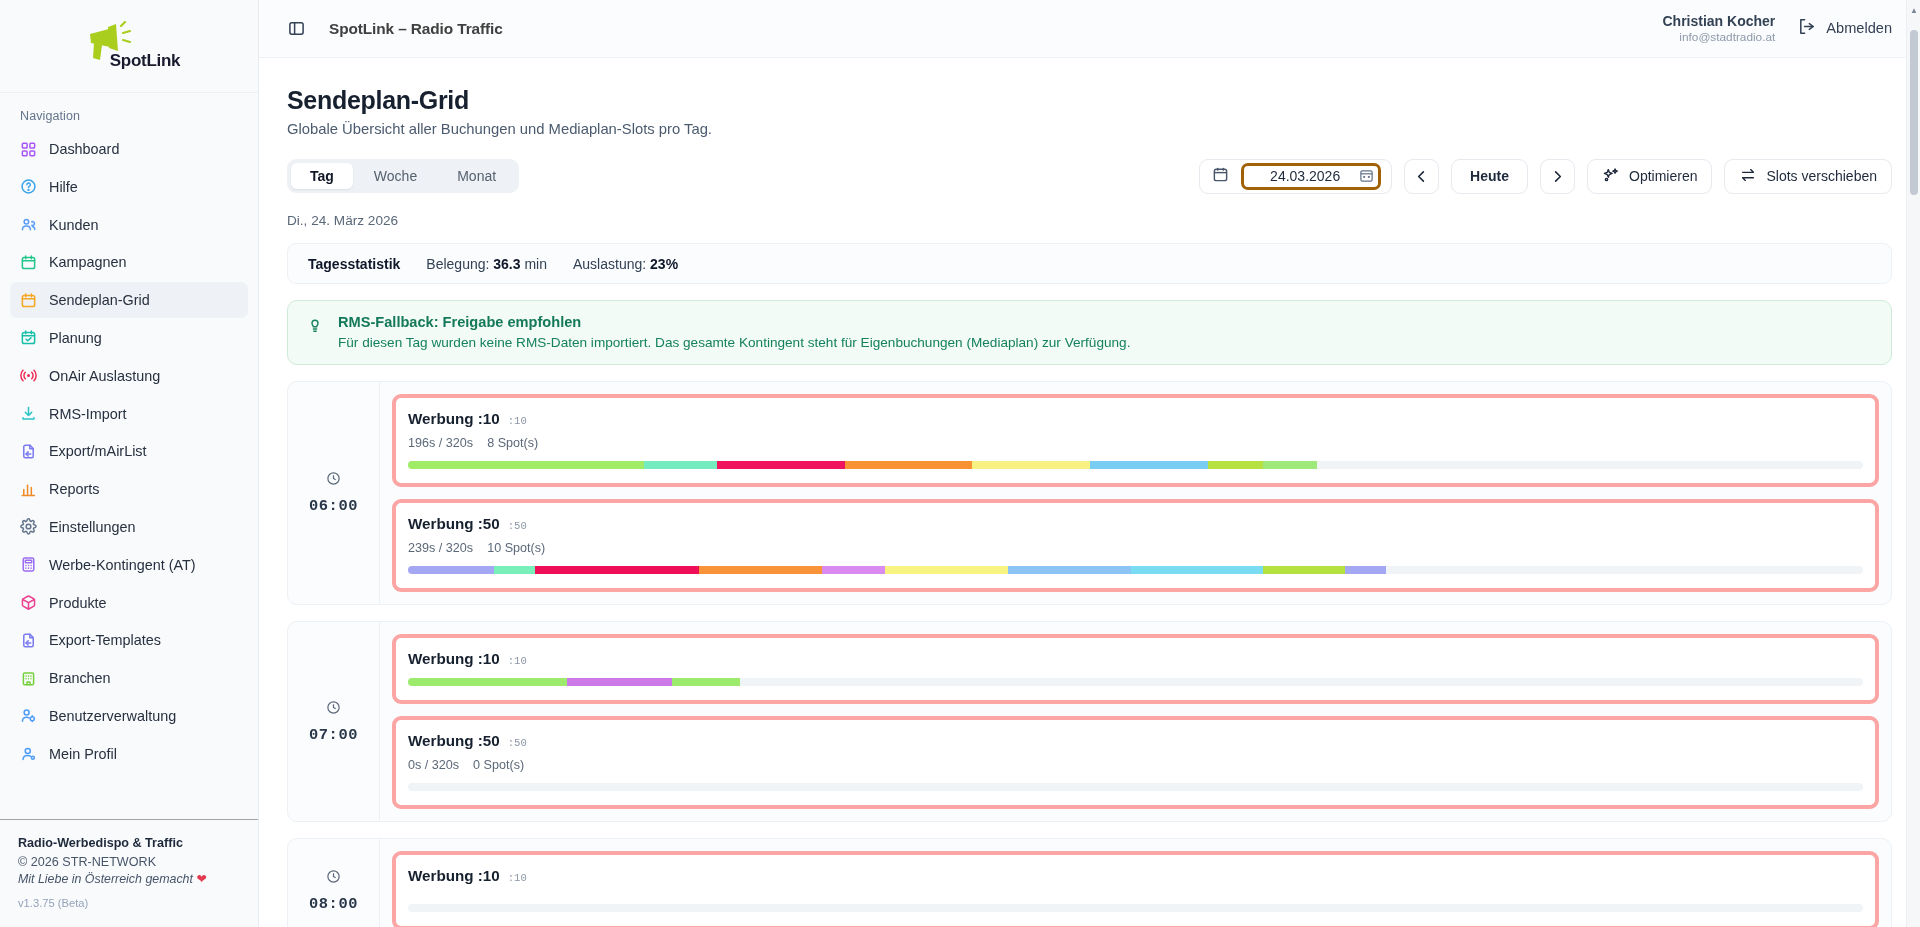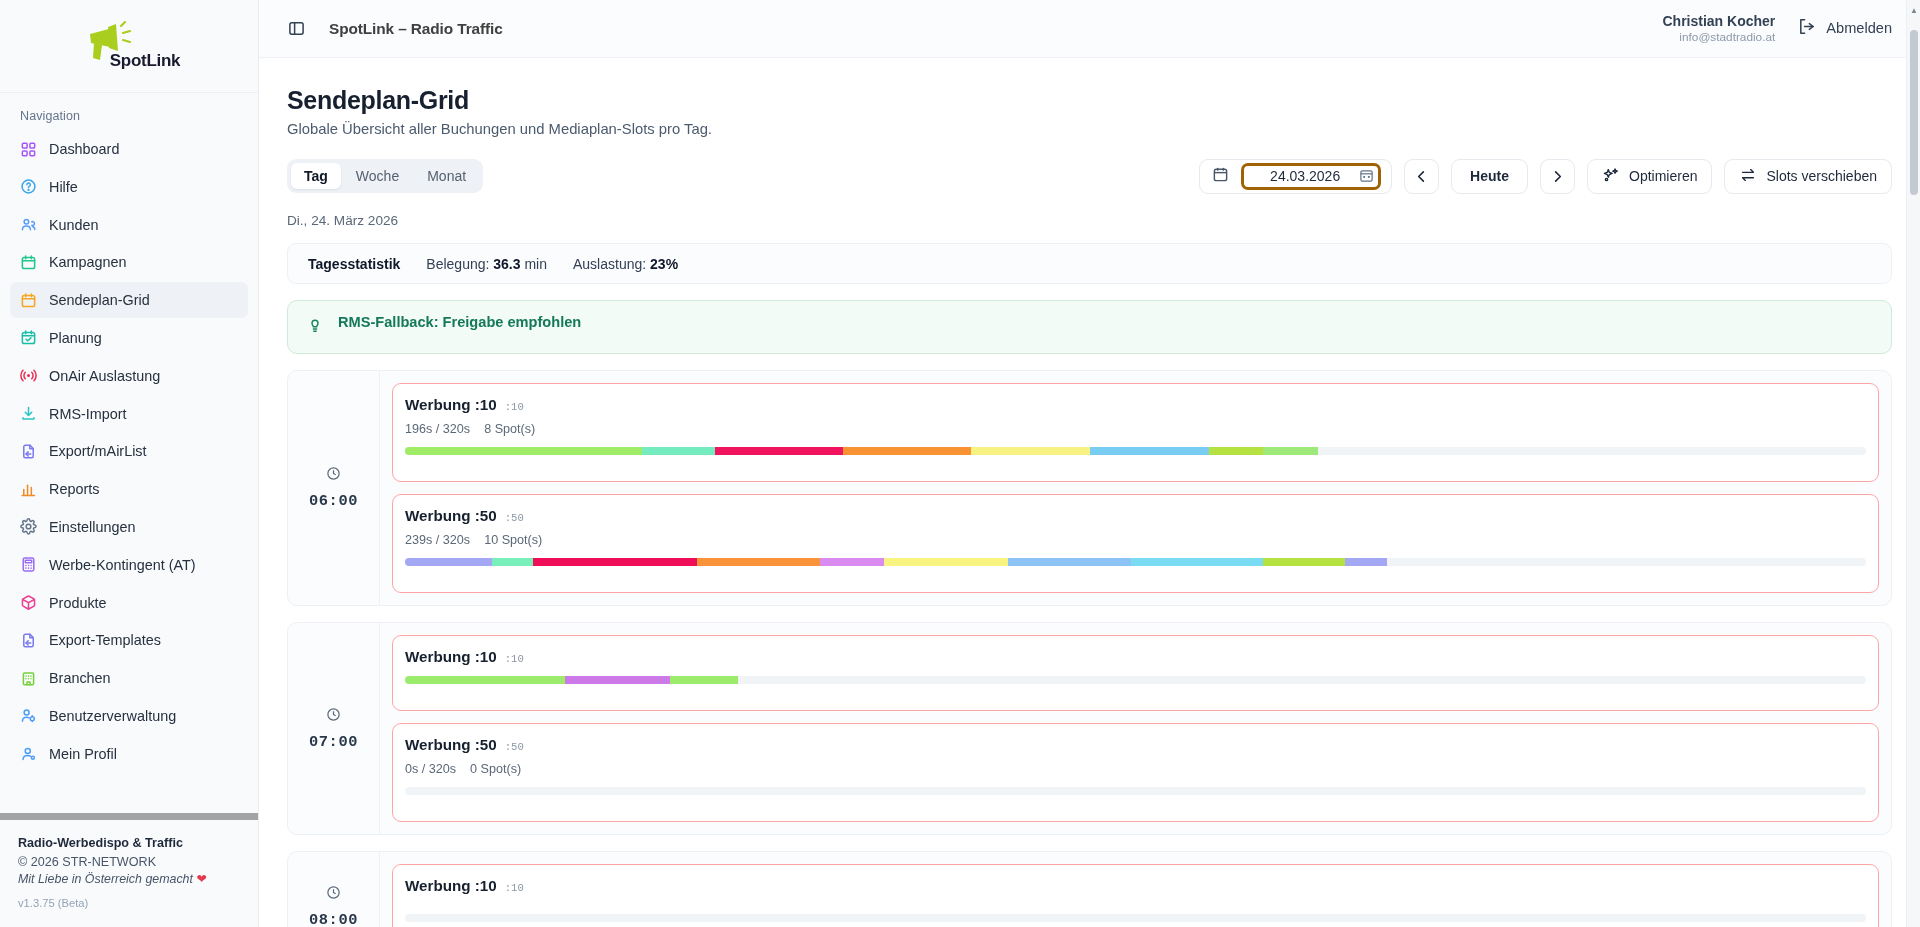--- a/index.html
+++ b/index.html
@@ -44,21 +44,21 @@
     border-radius: 7px;
     font-size: 14.4px; color: #27303f;
     margin-bottom: 1.8px;
     cursor: pointer;
     white-space: nowrap;
   }
   .nav-item.active { background: #eef1f5; font-weight: 500; }
   .nav-icon { width: 17px; height: 17px; flex: 0 0 17px; display:block; }
 
   .sidebar-footer {
-    border-top: 7px solid #a3a3a3;
+    border-top: 1px solid #a3a3a3;
     padding: 14px 18px 16px 18px;
     line-height: 1.45;
   }
   .sf-title { font-size: 12.6px; font-weight: bold; color: #1e293b; }
   .sf-copy  { font-size: 12.6px; color: #475569; }
   .sf-love  { font-size: 12.4px; color: #475569; font-style: italic; }
   .sf-ver   { font-size: 11.2px; color: #94a3b8; margin-top: 6px; }
   .heart { color: #e23a4e; font-style: normal; }
 
   
@@ -100,21 +100,21 @@
   .page-title { font-size: 25px; font-weight: bold; color: #16202e; letter-spacing: -.3px; }
   .page-sub { font-size: 14.8px; color: #4b5a6e; margin-top: 6px; }
 
   .toolbar { display: flex; align-items: center; margin-top: 22px; height: 34px; }
   .tabgroup {
     display: flex; align-items: center; gap: 2px;
     background: #eef1f5; border-radius: 9px; padding: 4px;
   }
   .tab {
     font-size: 14px; color: #56616f;
-    padding: 5px 13px; border-radius: 6px; cursor: pointer;
+    padding: 5px 19px; border-radius: 6px; cursor: pointer;
   }
   .tab.active { background: #ffffff; color: #111827; font-weight: bold; box-shadow: 0 1px 2px rgba(16,24,40,.08); }
 
   .toolbar-right { margin-left: auto; display: flex; align-items: center; gap: 12px; }
   .date-field {
     display: flex; align-items: center; gap: 12px;
     border: 1px solid #e6e9ee; border-radius: 9px;
     height: 35px; padding: 0 10px 0 12px; background: #fff;
   }
   .date-input {
@@ -169,22 +169,22 @@
     display: flex; flex-direction: column;
     align-items: center; justify-content: center;
     gap: 7px;
   }
   .hour-label {
     font-family: "Liberation Mono", monospace;
     font-size: 15.4px; font-weight: bold; color: #29374a; letter-spacing: .6px;
   }
   .slot-col { flex: 1 1 auto; padding: 12px; display: flex; flex-direction: column; gap: 12px; }
   .slot-card {
-    border: 1px solid #fca5a5; border-radius: 9px; background: #fff;
-    padding: 12px 12px 26px 12px;
+    border: 4px solid #fca5a5; border-radius: 9px; background: #fff;
+    padding: 12px 12px 14px 12px;
   }
   .slot-head { display: flex; align-items: baseline; gap: 8px; }
   .slot-name { font-size: 15.2px; font-weight: bold; color: #16202e; }
   .slot-badge { font-size: 10.6px; color: #8b97a6; font-family: "Liberation Mono", monospace; }
   .slot-meta { font-size: 12.6px; color: #5b6878; margin-top: 9px; display: flex; gap: 14px; }
   .slot-bar {
     margin-top: 11px; height: 8px; border-radius: 5px;
     background: #f1f4f7; overflow: hidden; display: flex;
   }
   .seg { height: 8px; }
@@ -552,20 +552,21 @@
       <div class="alert">
         <span style="margin-top:2px">
           <svg width="18" height="19" viewBox="0 0 18 19" fill="none" stroke="#15815f" stroke-width="1.4" stroke-linecap="round">
             <path d="M6 7.2a3 3 0 1 1 6 0c0 1.6-1.2 2.4-1.4 3.6H7.4C7.2 9.6 6 8.8 6 7.2z"></path>
             <line x1="7.4" y1="13" x2="10.6" y2="13"></line>
             <line x1="7.8" y1="15.2" x2="10.2" y2="15.2"></line>
           </svg>
         </span>
         <div>
           <div class="alert-title">RMS-Fallback: Freigabe empfohlen</div>
+          <div class="alert-body">Für diesen Tag wurden keine RMS-Daten importiert. Das gesamte Kontingent steht für Eigenbuchungen (Mediaplan) zur Verfügung.</div>
         </div>
       </div>
 
       <div id="hours">
           <div class="hour-row">
             <div class="hour-col">
               <span><svg width="15" height="15" viewBox="0 0 16 16" fill="none" stroke="#5b6878" stroke-width="1.3">
                   <circle cx="8" cy="8" r="6"></circle>
                   <polyline points="8,4.6 8,8 10.3,9.4"></polyline>
                 </svg></span>

